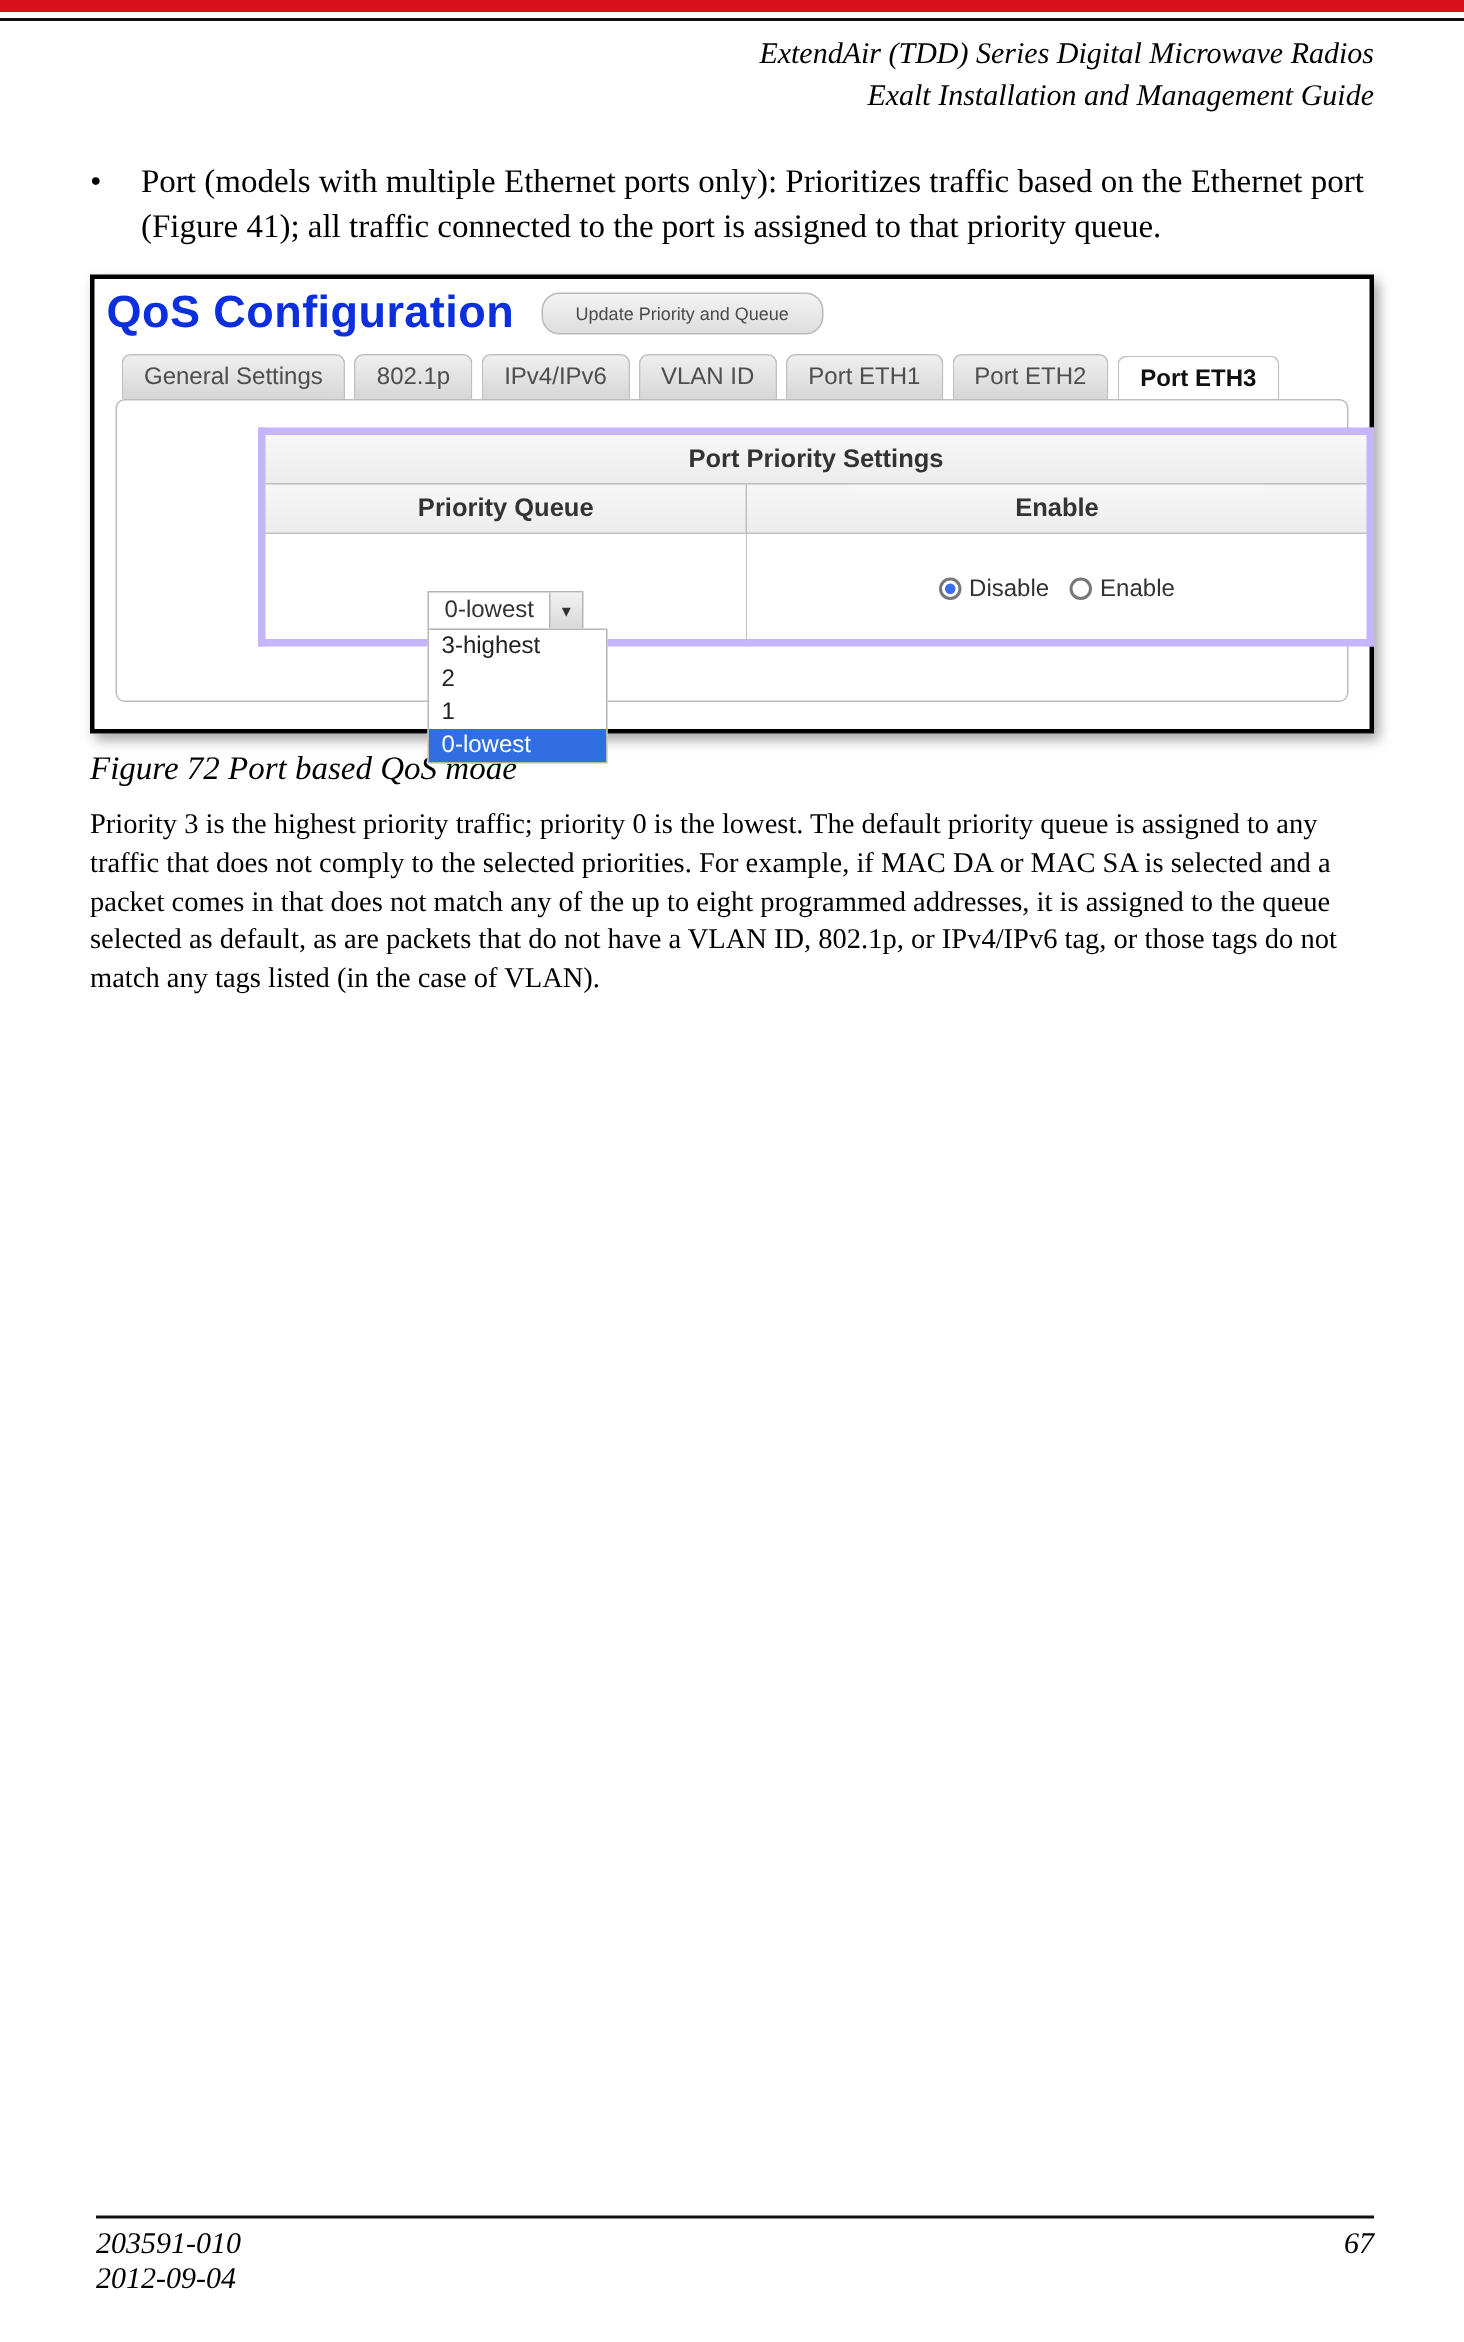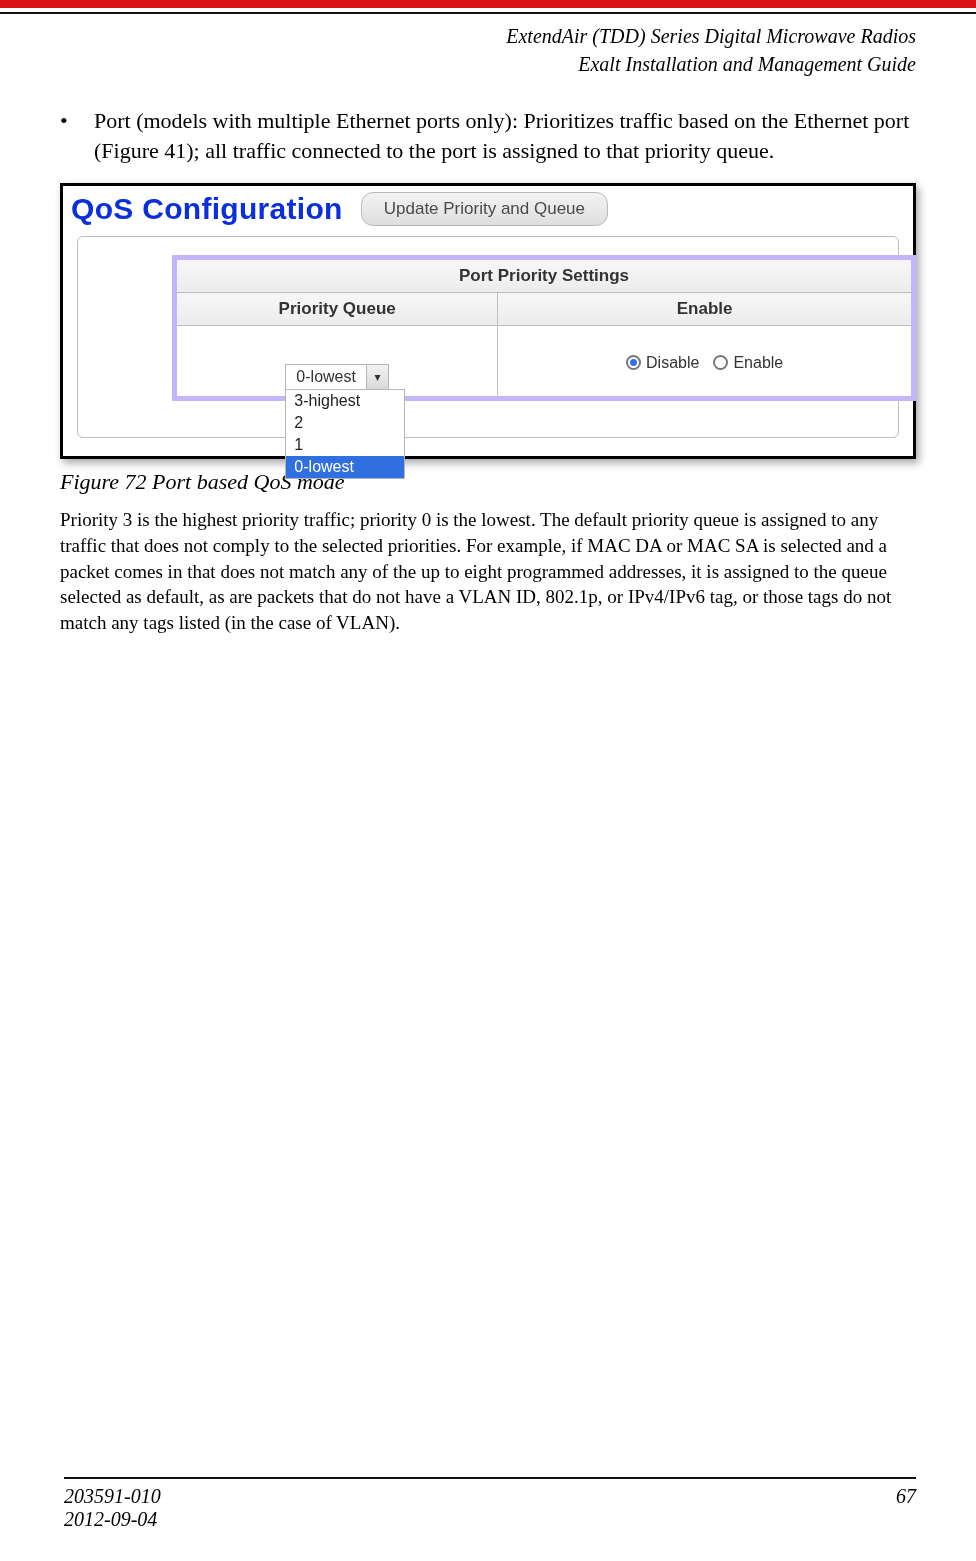--- a/index.html
+++ b/index.html
@@ -10,21 +10,21 @@
   .header { text-align: right; font-style: italic; font-size: 20px; line-height: 1.4; margin: 6px 0 28px 0; }
   .bullet-block { display: flex; font-size: 22px; line-height: 1.35; margin-bottom: 18px; }
   .bullet-dot { width: 34px; flex: 0 0 34px; }
   .bullet-text { flex: 1; }
 
   
   .ui-frame { width: 100%; border: 3px solid #000; background: #fff; box-shadow: 3px 4px 8px rgba(0,0,0,.35); margin-bottom: 10px; }
   .ui-inner { padding: 6px 8px 18px 8px; }
   .qos-row { display: flex; align-items: center; gap: 18px; margin-bottom: 10px; }
   .qos-title { color: #0b2fdc; font-family: Arial, Helvetica, sans-serif; font-weight: bold; font-size: 30px; letter-spacing: .3px; }
-  .upd-btn { flex: 0 0 auto; padding: 6px 22px; border: 1px solid #b9b9b9; border-radius: 12px; background: linear-gradient(#f3f3f3,#dedede); color: #4a4a4a; font-family: Arial, Helvetica, sans-serif; font-size: 17px; }
+  .upd-btn { flex: 0 0 auto; padding: 6px 22px; border: 1px solid #b9b9b9; border-radius: 12px; background: linear-gradient(#f3f3f3,#dedede); color: #4a4a4a; font-family: Arial, Helvetica, sans-serif; font-size: 12px; }
   .tabstrip { display: flex; align-items: flex-end; gap: 6px; margin: 6px 0 0 10px; font-family: Arial, Helvetica, sans-serif; }
   .tab { padding: 6px 14px 5px 14px; background: linear-gradient(#efefef,#d6d6d6); border: 1px solid #bfbfbf; border-bottom: none; border-radius: 6px 6px 0 0; color: #4d4d4d; font-size: 16px; }
   .tab.active { background: #fff; color: #111; font-weight: 600; position: relative; top: 1px; }
   .panel { border: 1px solid #bcbcbc; border-radius: 6px; background: #fff; margin: 0 6px; padding: 14px 14px 36px 14px; position: relative; }
   .ptable { width: 744px; margin: 4px auto 0 80px; border: 5px solid #c4b5fd; border-collapse: collapse; font-family: Arial, Helvetica, sans-serif; font-size: 17px; color: #333; }
   .ptable th, .ptable td { border: 1px solid #bfbfbf; padding: 6px 10px; text-align: center; background: linear-gradient(#f7f7f7,#ececec); font-weight: 600; }
   .ptable td.cell { font-weight: normal; background: #fff; }
   .selwrap { display: inline-flex; align-items: stretch; border: 1px solid #b6b6b6; position: relative; margin-top: 32px; }
   .selval { padding: 3px 10px; font-size: 16px; }
   .selbtn { width: 22px; background: linear-gradient(#f2f2f2,#d9d9d9); border-left: 1px solid #b6b6b6; display: flex; align-items: center; justify-content: center; font-size: 12px; color: #333; }
@@ -58,20 +58,29 @@
   <div class="bullet-block">
     <div class="bullet-dot">•</div>
     <div class="bullet-text">Port (models with multiple Ethernet ports only): Prioritizes traffic based on the Ethernet port (Figure 41); all traffic connected to the port is assigned to that priority queue.</div>
   </div>
 
   <div class="ui-frame">
     <div class="ui-inner">
       <div class="qos-row">
         <div class="qos-title">QoS Configuration</div>
         <button class="upd-btn">Update Priority and Queue</button>
+      </div>
+      <div class="tabstrip">
+        <div class="tab">General Settings</div>
+        <div class="tab">802.1p</div>
+        <div class="tab">IPv4/IPv6</div>
+        <div class="tab">VLAN ID</div>
+        <div class="tab">Port ETH1</div>
+        <div class="tab">Port ETH2</div>
+        <div class="tab active">Port ETH3</div>
       </div>
       <div class="panel">
         <table class="ptable">
           <tbody>
               <tr>
                 <th colspan="2">Port Priority Settings</th>
               </tr>
           <tr>
             <th>Priority Queue</th>
             <th>Enable</th>

